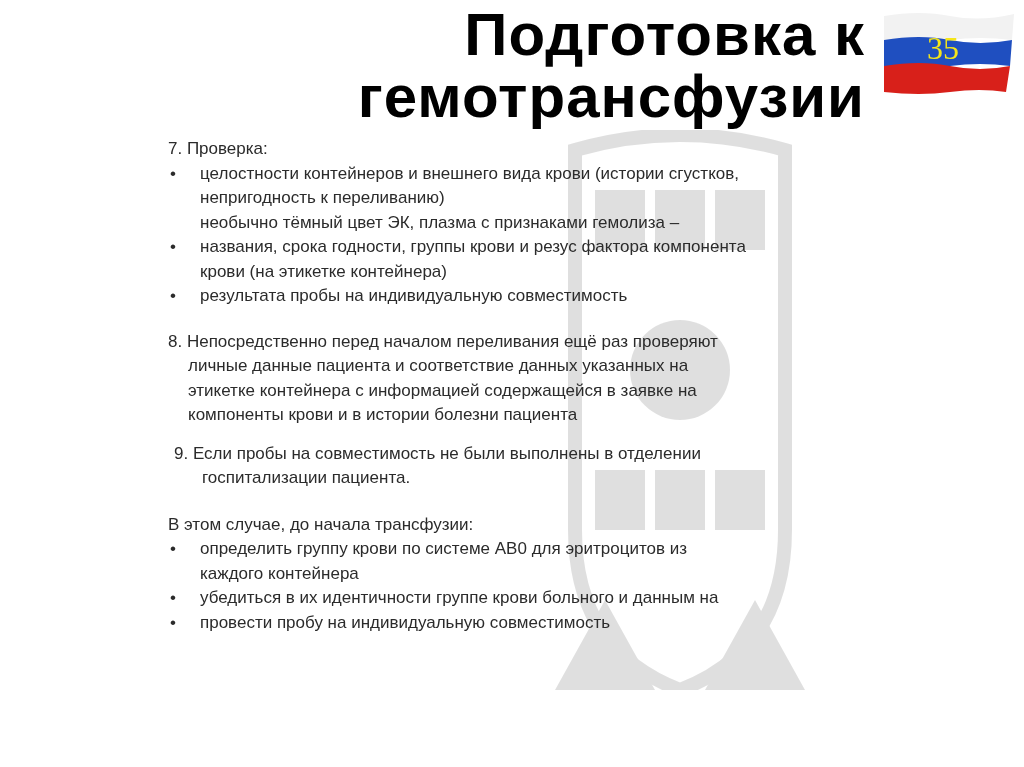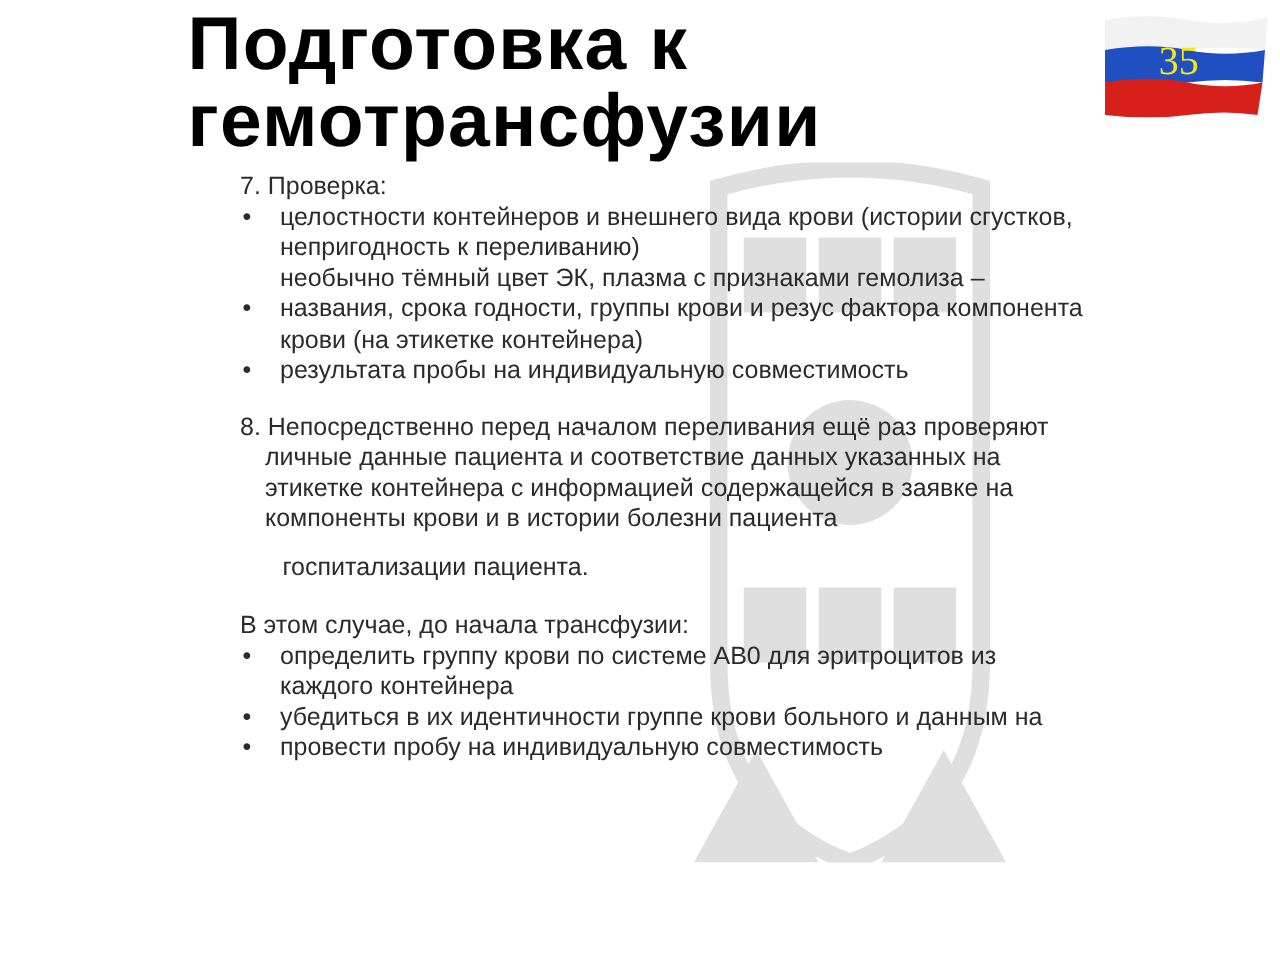--- a/index.html
+++ b/index.html
@@ -1,21 +1,21 @@
 <!DOCTYPE html>
 <html><head>
 <meta charset="utf-8">
 <style>
   html, body { margin:0; padding:0; }
   body { width:1024px; height:767px; background:#fff; position:relative; overflow:hidden; font-family:"Liberation Sans", sans-serif; color:#2a2a2a; }
-  .title { position:absolute; left:150px; top:4px; width:715px; text-align:left; font-family:"Liberation Sans", sans-serif; font-weight:bold; font-size:60px; line-height:62px; color:#000; letter-spacing:1px; }
+  .title { position:absolute; left:150px; top:4px; width:715px; text-align:right; font-family:"Liberation Sans", sans-serif; font-weight:bold; font-size:60px; line-height:62px; color:#000; letter-spacing:1px; }
   .flag { position:absolute; left:880px; top:10px; width:138px; height:84px; }
   .flag-num { position:absolute; left:0; top:16px; width:138px; text-align:center; font-family:"Liberation Serif", serif; font-size:32px; color:#f5e61a; line-height:44px; transform:translateX(-6px); }
   .watermark { position:absolute; left:545px; top:130px; width:270px; height:560px; opacity:0.12; }
-  .content { position:absolute; left:168px; top:137px; width:690px; font-size:20px; line-height:24.5px; color:#2b2b2b;margin-left:24px; }
+  .content { position:absolute; left:168px; top:137px; width:690px; font-size:17px; line-height:24.5px; color:#2b2b2b; }
   .line { white-space:nowrap; }
   .bullet { display:flex; }
   .bullet .dot { width:30px; flex:none; padding-left:2px; }
   .bullet .txt { flex:1; }
   .indent { padding-left:30px; }
   .gap { height:21px; }
   .gap2 { height:14px; }
   .gap3 { height:22px; }
 </style>
 </head>
@@ -79,20 +79,21 @@
   <div>
     <div class="line">8. Непосредственно перед началом переливания ещё раз проверяют</div>
     <div class="line indent" style="padding-left:20px">личные данные пациента и соответствие данных указанных на</div>
     <div class="line indent" style="padding-left:20px">этикетке контейнера с информацией содержащейся в заявке на</div>
     <div class="line indent" style="padding-left:20px">компоненты крови и в истории болезни пациента</div>
   </div>
 
   <div class="gap2"></div>
 
   <div style="padding-left:6px">
+    <div class="line">9. Если пробы на совместимость не были выполнены в отделении</div>
     <div class="line" style="padding-left:28px">госпитализации пациента.</div>
   </div>
 
   <div class="gap3"></div>
 
   <div class="line">В этом случае, до начала трансфузии:</div>
   <div class="bullet">
     <span class="dot">•</span>
     <div class="txt">
       <div class="line">определить группу крови по системе АВ0 для эритроцитов из</div>

